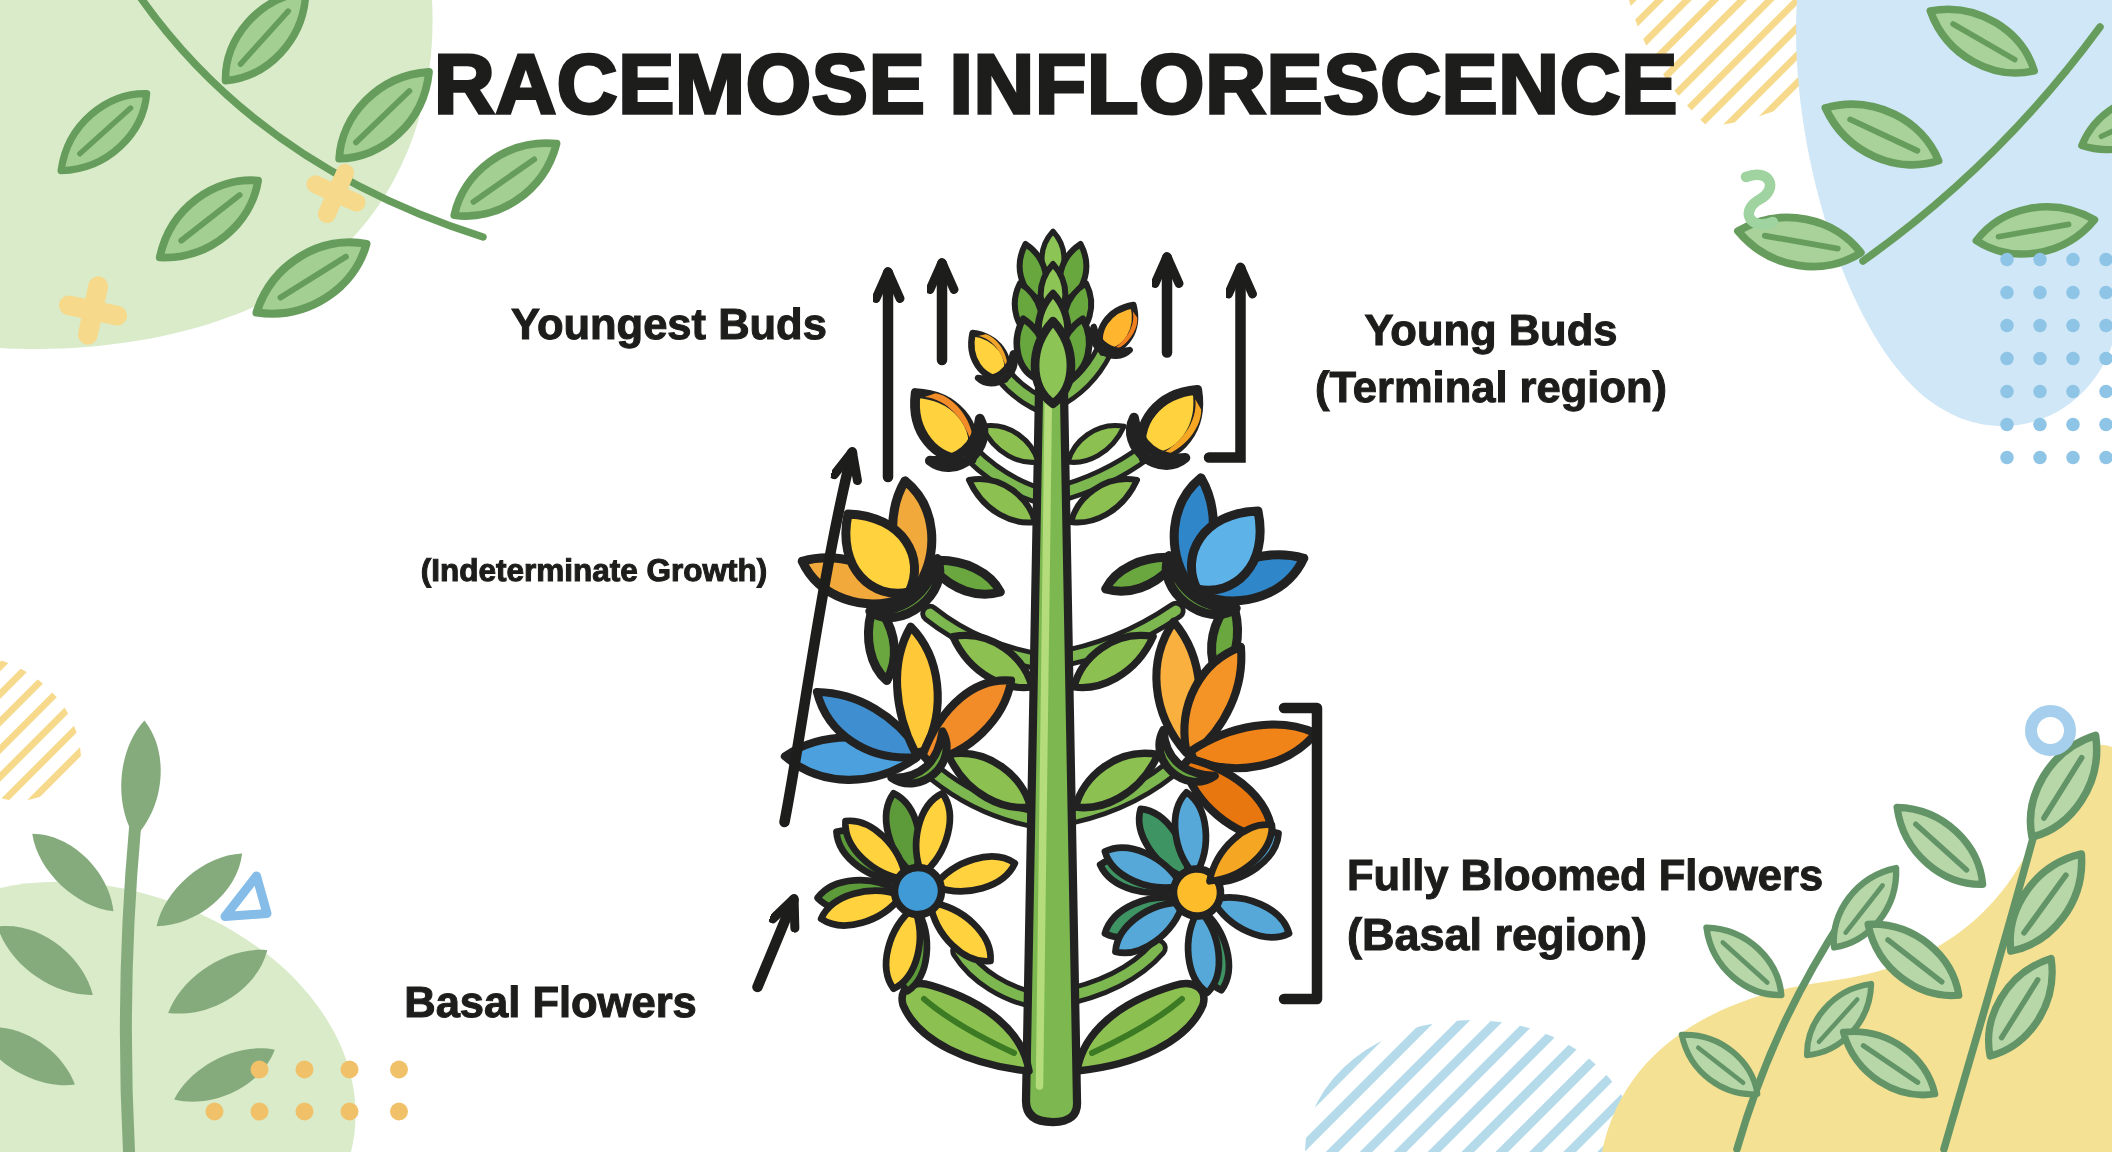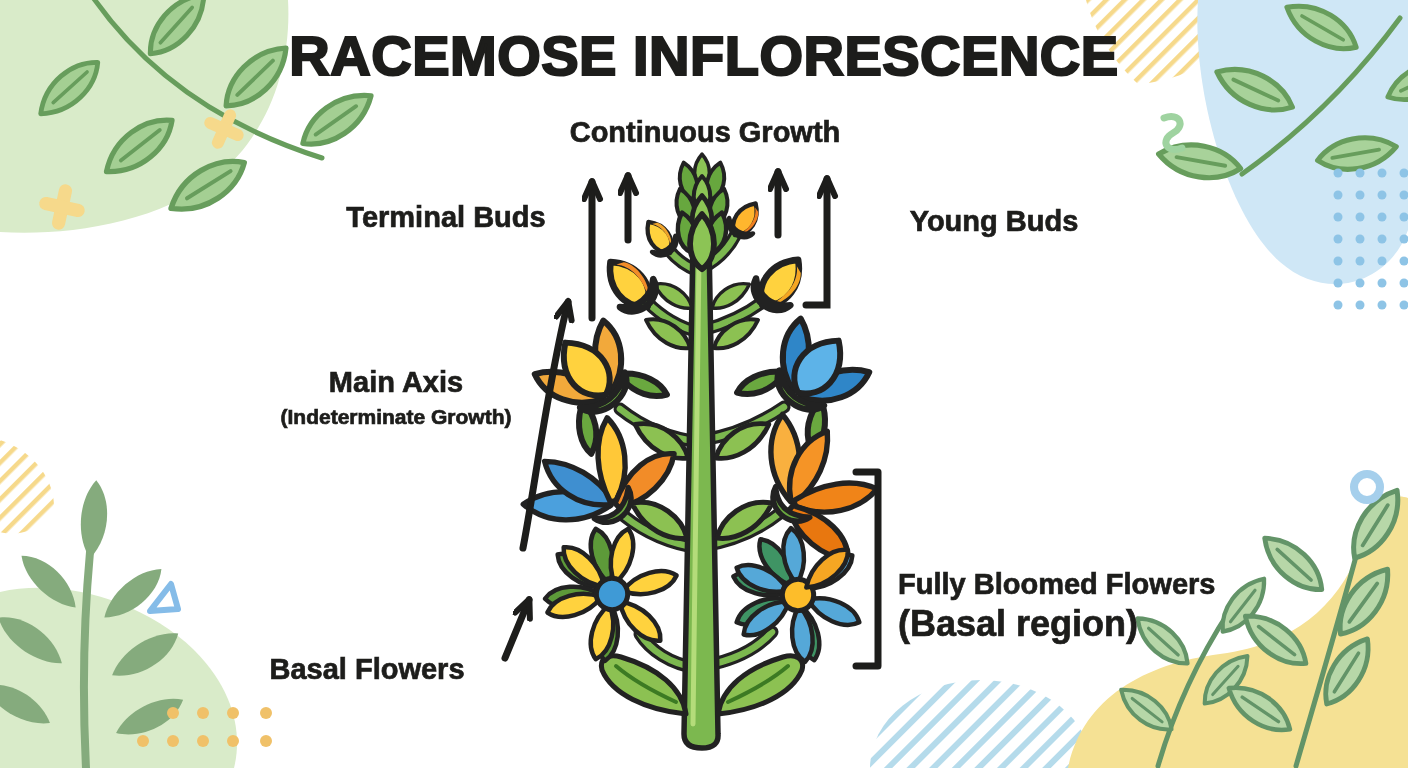--- a/index.html
+++ b/index.html
@@ -12,21 +12,21 @@
     position:absolute; color:var(--text,#1d1d1b); font-weight:bold;
     font-size:29px; line-height:36px; white-space:nowrap;
     -webkit-text-stroke:0.7px var(--text,#1d1d1b);
   }
   .center{transform:translateX(-50%); text-align:center;}
   .title{
     font-size:56px; line-height:60px; letter-spacing:0.5px;
     -webkit-text-stroke:2.2px var(--text,#1d1d1b);
   }
   .sub26{font-size:21px; line-height:34px;}
-  .sub30{font-size:36px;}
+  .sub30{font-size:30px;}
   
   .arrow{stroke:var(--text,#1d1d1b); stroke-width:7; fill:none; stroke-linecap:round; marker-end:url(#ah);}
   .plain{stroke:var(--text,#1d1d1b); stroke-width:7; fill:none; stroke-linecap:round; stroke-linejoin:round;}
   
   .pedO{stroke:#222; stroke-width:13; fill:none; stroke-linecap:round;}
   .pedI{stroke:var(--stem-green,#7cb84f); stroke-width:6.5; fill:none; stroke-linecap:round;}
 </style>
 </head>
 <body>
 
@@ -276,30 +276,29 @@
     <path class="arrow" d="M628,240 L628,176"></path>
     <path class="arrow" d="M778,235 L778,172"></path>
     <path class="arrow" d="M806,305 L827,305 L827,179"></path>
     <path class="arrow" d="M523,548 C534,492 548,382 568,302"></path>
     <path class="arrow" d="M505,658 L529,600"></path>
     <path class="plain" d="M856,472 L878,472 L878,666 L856,666"></path>
   </svg>
 
   <div class="lbl title center" style="left:704px; top:26px">RACEMOSE INFLORESCENCE</div>
 
-  <div class="lbl center" style="left:705px; top:114px">Continuous Growth</div>
-
-  <div class="lbl center" style="left:446px; top:199px">Terminal Buds</div>
+
+  <div class="lbl center" style="left:446px; top:199px">Youngest Buds</div>
 
   <div class="lbl center" style="left:994px; top:202px; line-height:38px">
     <div>Young Buds</div>
+    <div>(Terminal region)</div>
   </div>
 
   <div class="lbl center" style="left:396px; top:364px">
-    <div>Main Axis</div>
     <div class="sub26">(Indeterminate Growth)</div>
   </div>
 
   <div class="lbl" style="left:898px; top:564px; line-height:40px">
     <div>Fully Bloomed Flowers</div>
     <div class="sub30">(Basal region)</div>
   </div>
 
   <div class="lbl center" style="left:367px; top:651px">Basal Flowers</div>
 

